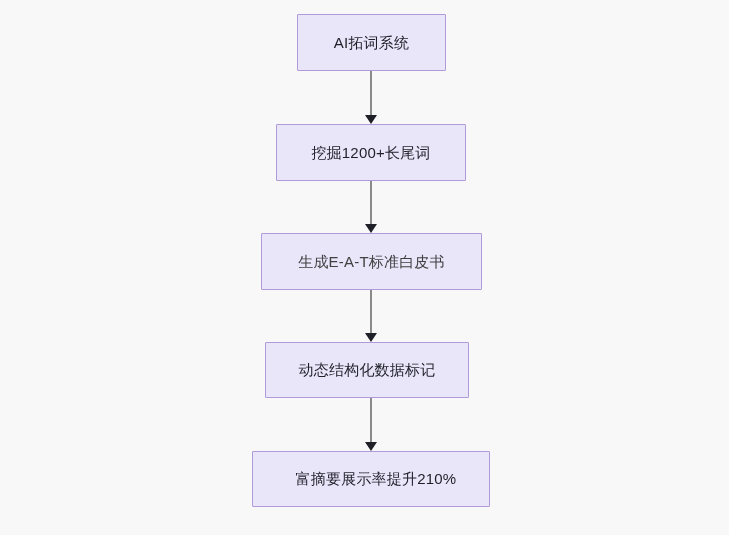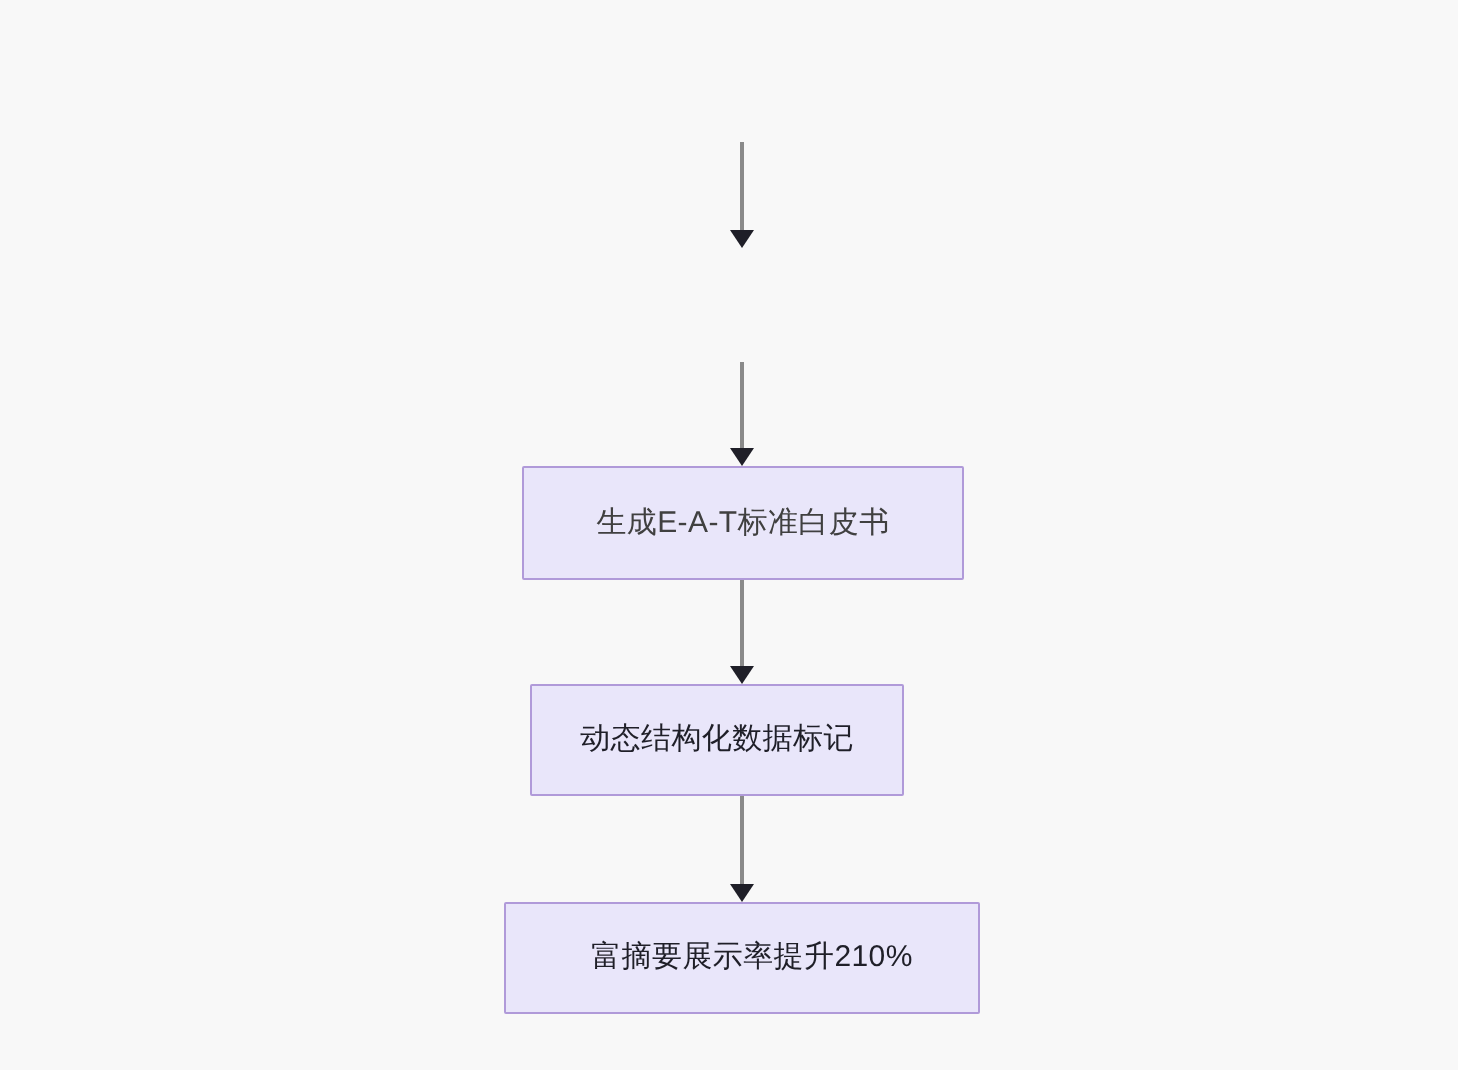--- a/index.html
+++ b/index.html
@@ -74,23 +74,29 @@
   </div>
   <div class="edge" id="edge-2" style="left: 365px; top: 290px; height: 52px;">
     <div class="edge-line" style="height: 44px; background: rgb(138, 138, 138);"></div>
     <div class="edge-head" style="top: 43px; border-top-color: rgb(31, 31, 40);"></div>
   </div>
   <div class="edge" id="edge-3" style="left: 365px; top: 398px; height: 53px;">
     <div class="edge-line" style="height: 45px; background: rgb(138, 138, 138);"></div>
     <div class="edge-head" style="top: 44px; border-top-color: rgb(31, 31, 40);"></div>
   </div>
 
+  <div class="node" id="node-0" style="left: 297px; top: 14px; width: 149px; height: 57px; background: rgb(233, 230, 250); border-color: rgb(176, 154, 217); color: rgb(31, 31, 40);">
+    <span class="node-label">AI拓词系统</span>
+  </div>
+  <div class="node" id="node-1" style="left: 276px; top: 124px; width: 190px; height: 57px; background: rgb(233, 230, 250); border-color: rgb(176, 154, 217); color: rgb(31, 31, 40);">
+    <span class="node-label">挖掘1200+长尾词</span>
+  </div>
   <div class="node" id="node-2" style="left: 261px; top: 233px; width: 221px; height: 57px; background: rgb(233, 230, 250); border-color: rgb(176, 154, 217); color: #404040;">
     <span class="node-label">生成E-A-T标准白皮书</span>
   </div>
-  <div class="node" id="node-3" style="left: 265px; top: 342px; width: 187px; height: 56px; background: rgb(233, 230, 250); border-color: rgb(176, 154, 217); color: rgb(31, 31, 40);">
+  <div class="node" id="node-3" style="left: 265px; top: 342px; width: 204px; height: 56px; background: rgb(233, 230, 250); border-color: rgb(176, 154, 217); color: rgb(31, 31, 40);">
     <span class="node-label">动态结构化数据标记</span>
   </div>
   <div class="node" id="node-4" style="left: 252px; top: 451px; width: 238px; height: 56px; background: rgb(233, 230, 250); border-color: rgb(176, 154, 217); color: rgb(31, 31, 40); padding-left: 10px;">
     <span class="node-label">富摘要展示率提升210%</span>
   </div>
 
 </div>
 
 </body></html>

